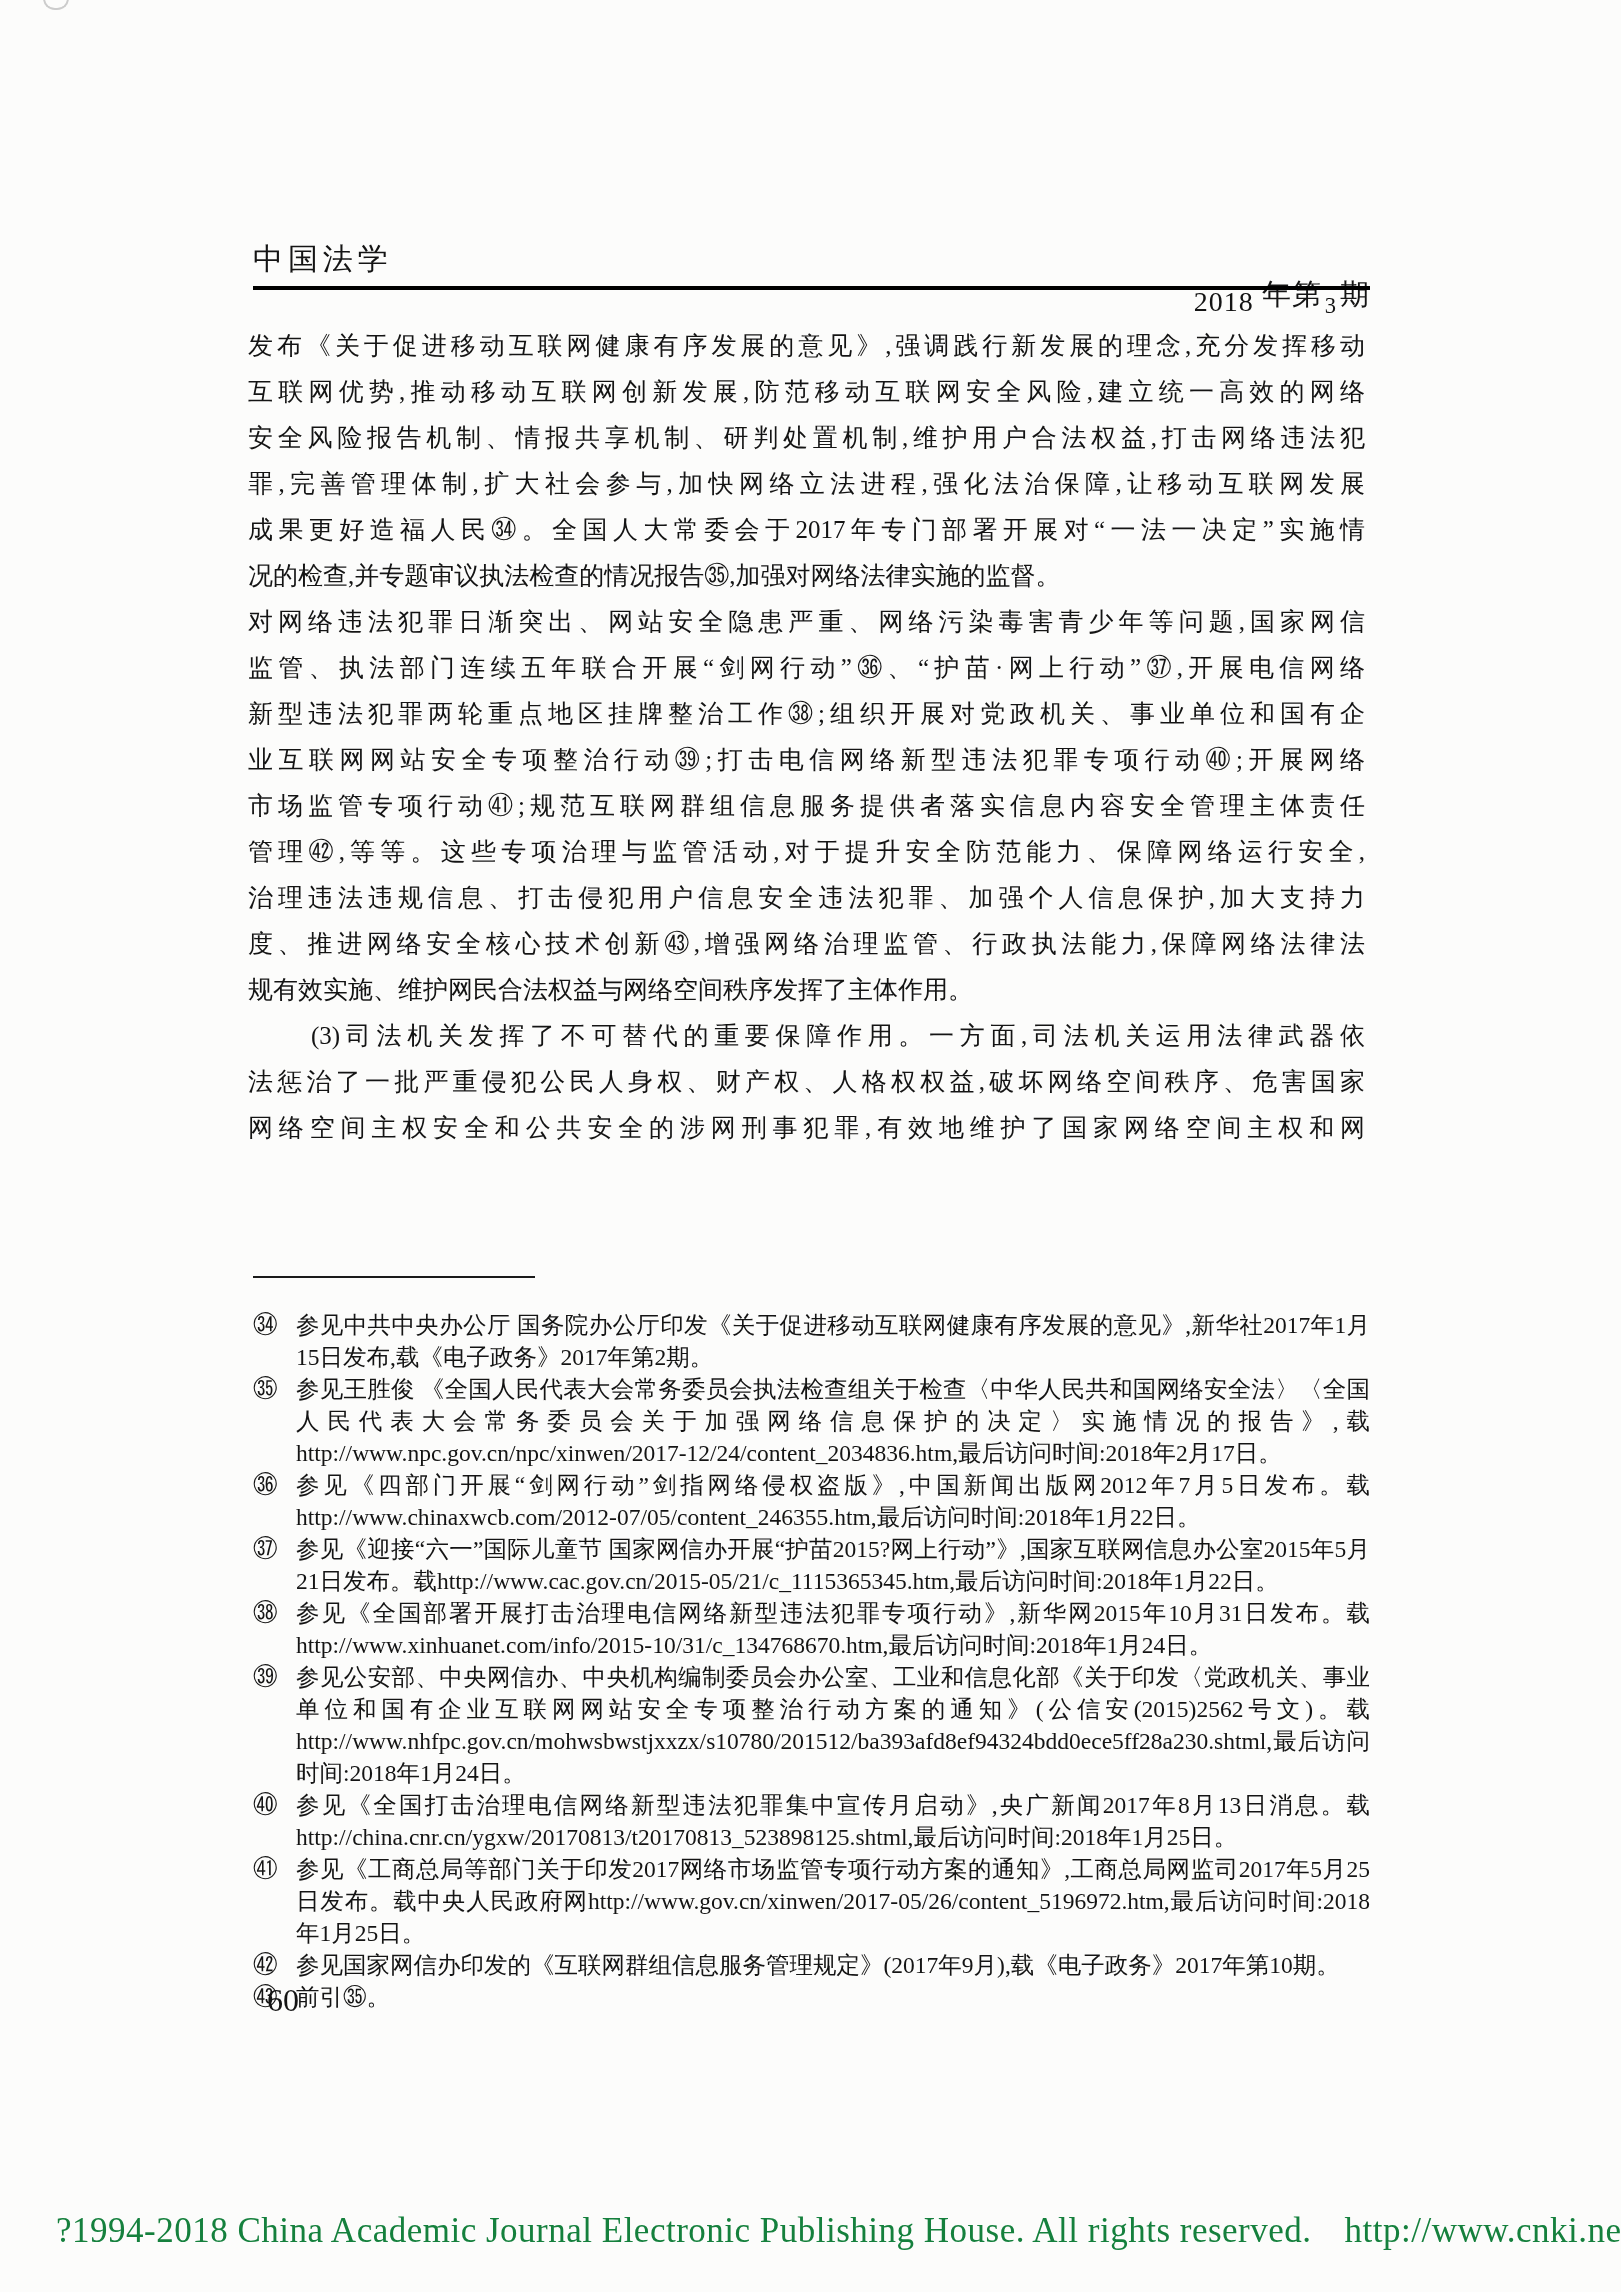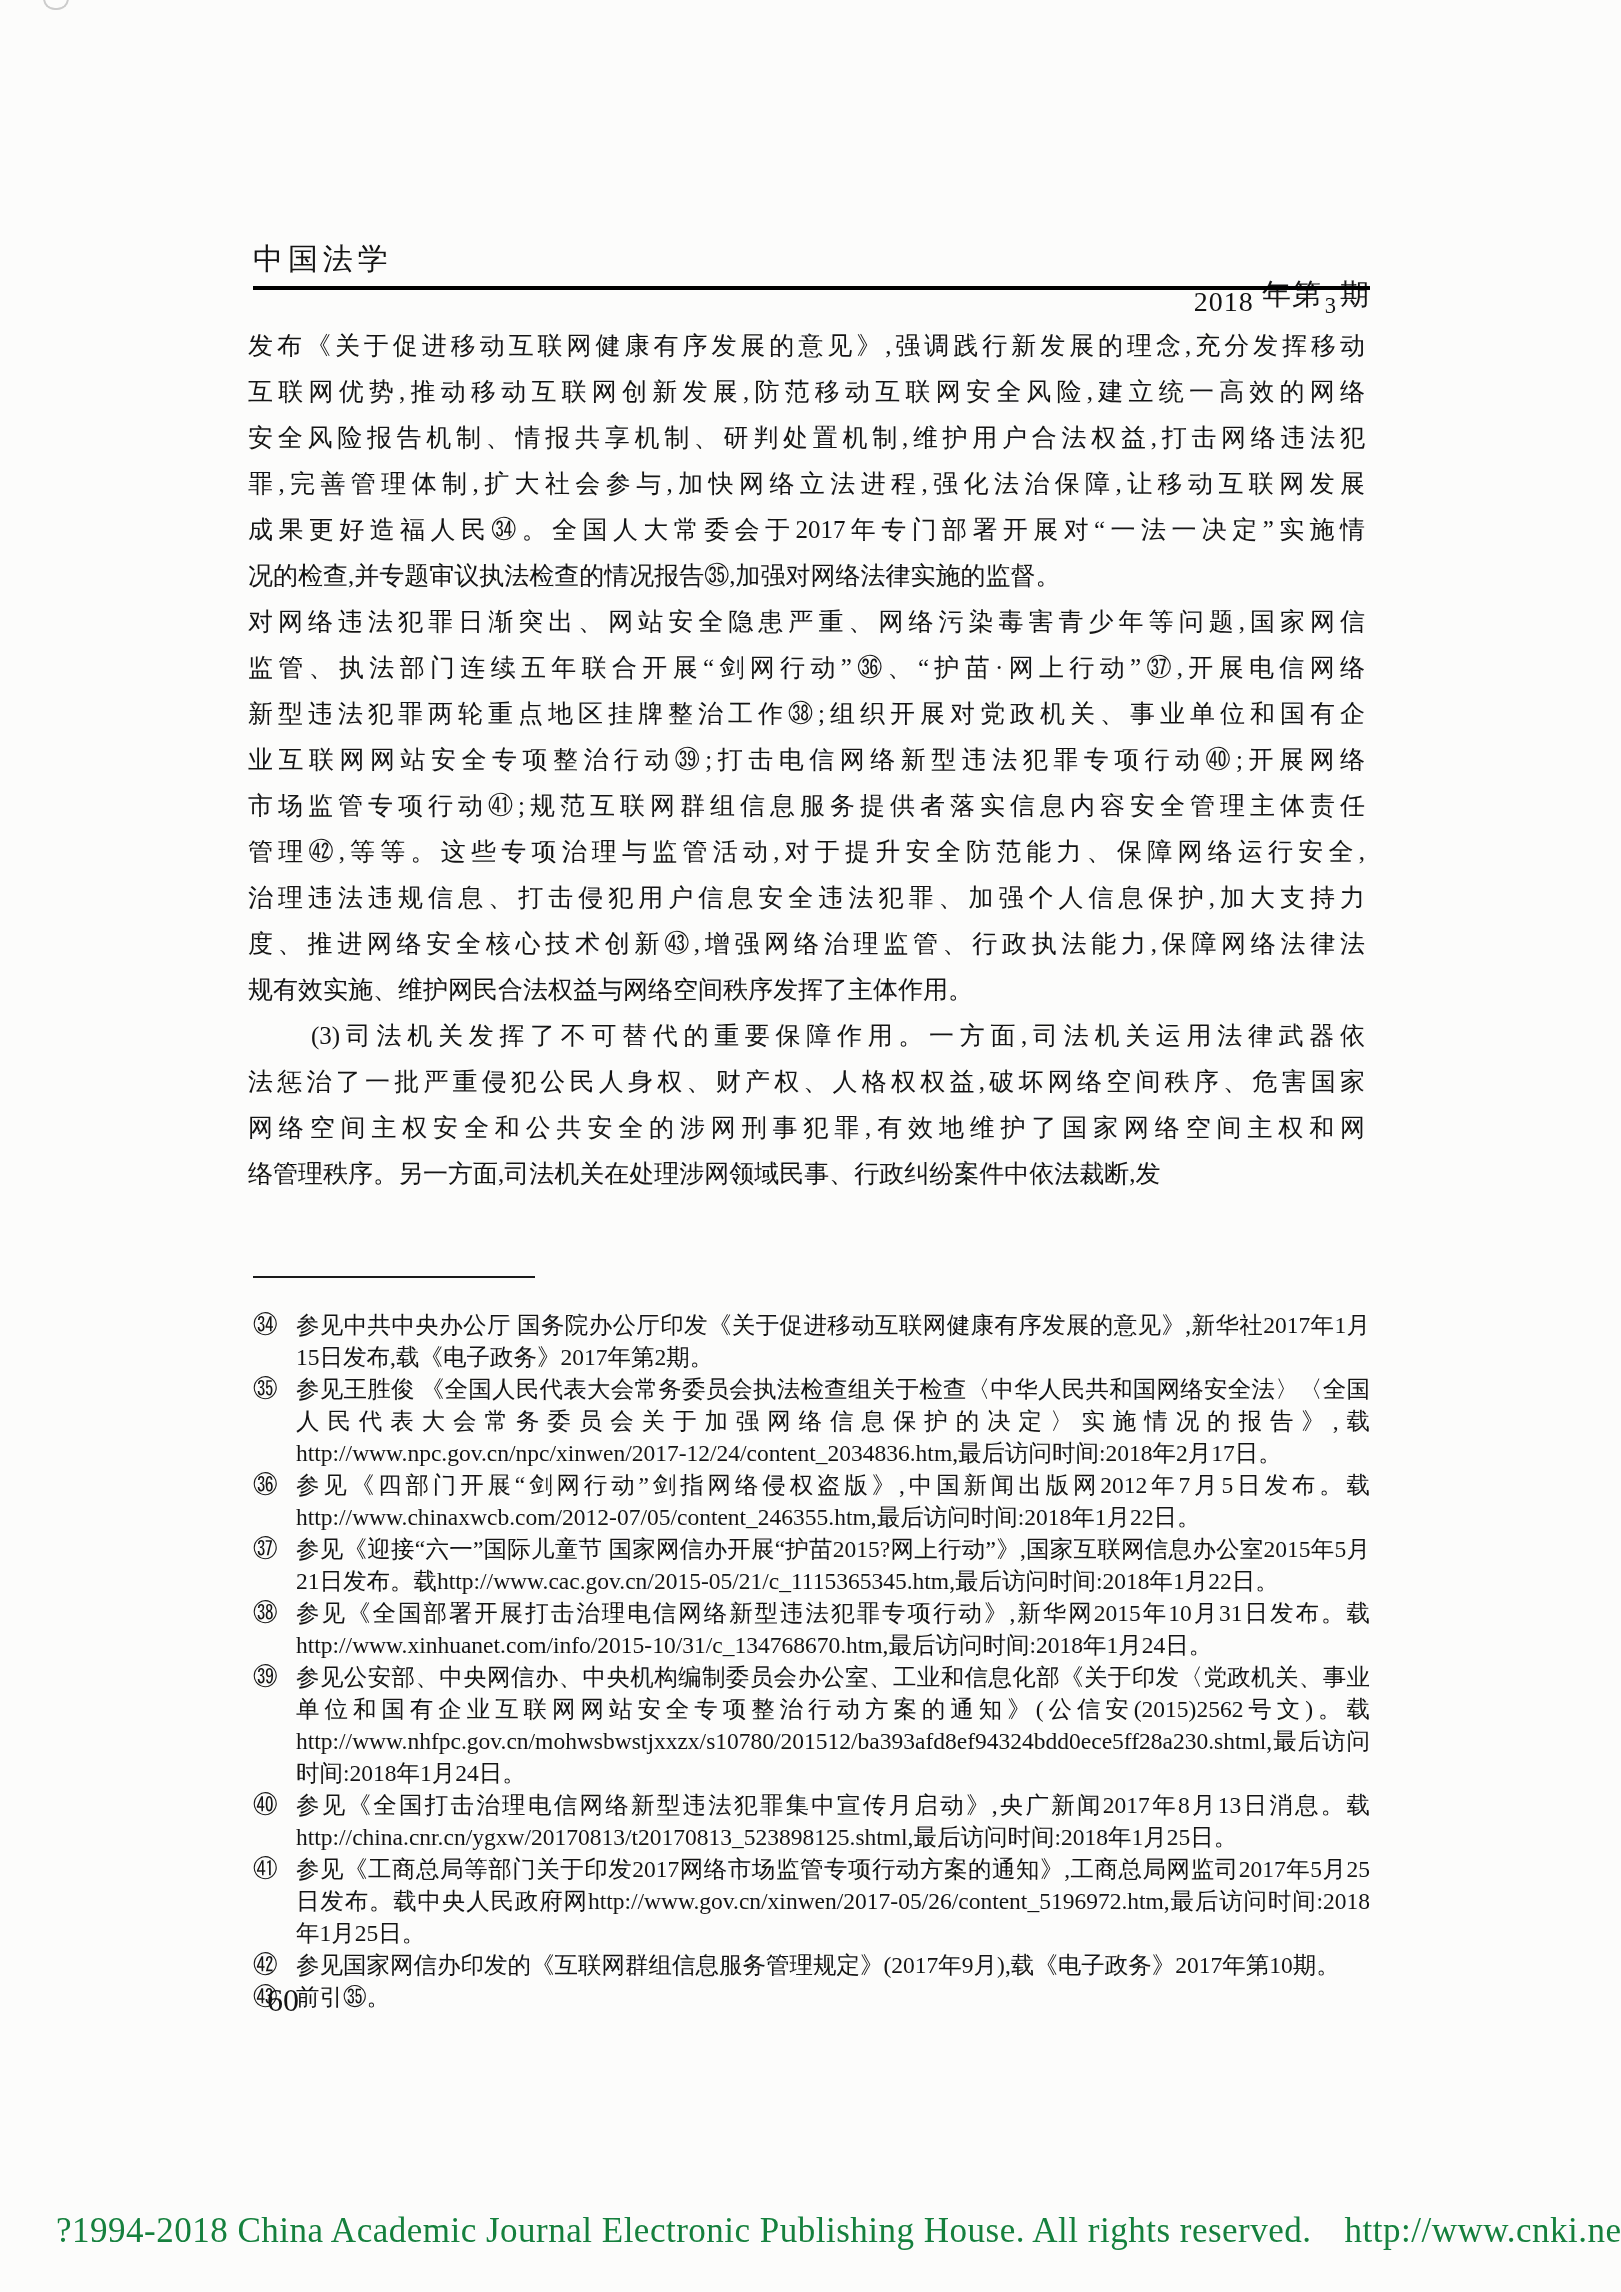--- a/index.html
+++ b/index.html
@@ -101,21 +101,20 @@
         <div class="line">市场监管专项行动㊶;规范互联网群组信息服务提供者落实信息内容安全管理主体责任</div>
         <div class="line">管理㊷,等等。这些专项治理与监管活动,对于提升安全防范能力、保障网络运行安全,</div>
         <div class="line">治理违法违规信息、打击侵犯用户信息安全违法犯罪、加强个人信息保护,加大支持力</div>
         <div class="line">度、推进网络安全核心技术创新㊸,增强网络治理监管、行政执法能力,保障网络法律法</div>
         <div class="line last">规有效实施、维护网民合法权益与网络空间秩序发挥了主体作用。</div>
       </div>
       <div>
         <div class="line indent">(3)司法机关发挥了不可替代的重要保障作用。一方面,司法机关运用法律武器依</div>
         <div class="line">法惩治了一批严重侵犯公民人身权、财产权、人格权权益,破坏网络空间秩序、危害国家</div>
         <div class="line">网络空间主权安全和公共安全的涉网刑事犯罪,有效地维护了国家网络空间主权和网</div>
-        <div class="line last">络管理秩序。另一方面,司法机关在处理涉网领域民事、行政纠纷案件中依法裁断,发</div>
       </div>
     </div>
 
   <div class="fn-rule"></div>
 
   <div class="footnotes">
       <div class="footnote">
         <span class="fn-marker">㉞</span>
         <span class="fn-text">参见中共中央办公厅 国务院办公厅印发《关于促进移动互联网健康有序发展的意见》,新华社2017年1月15日发布,载《电子政务》2017年第2期。</span>
       </div>

